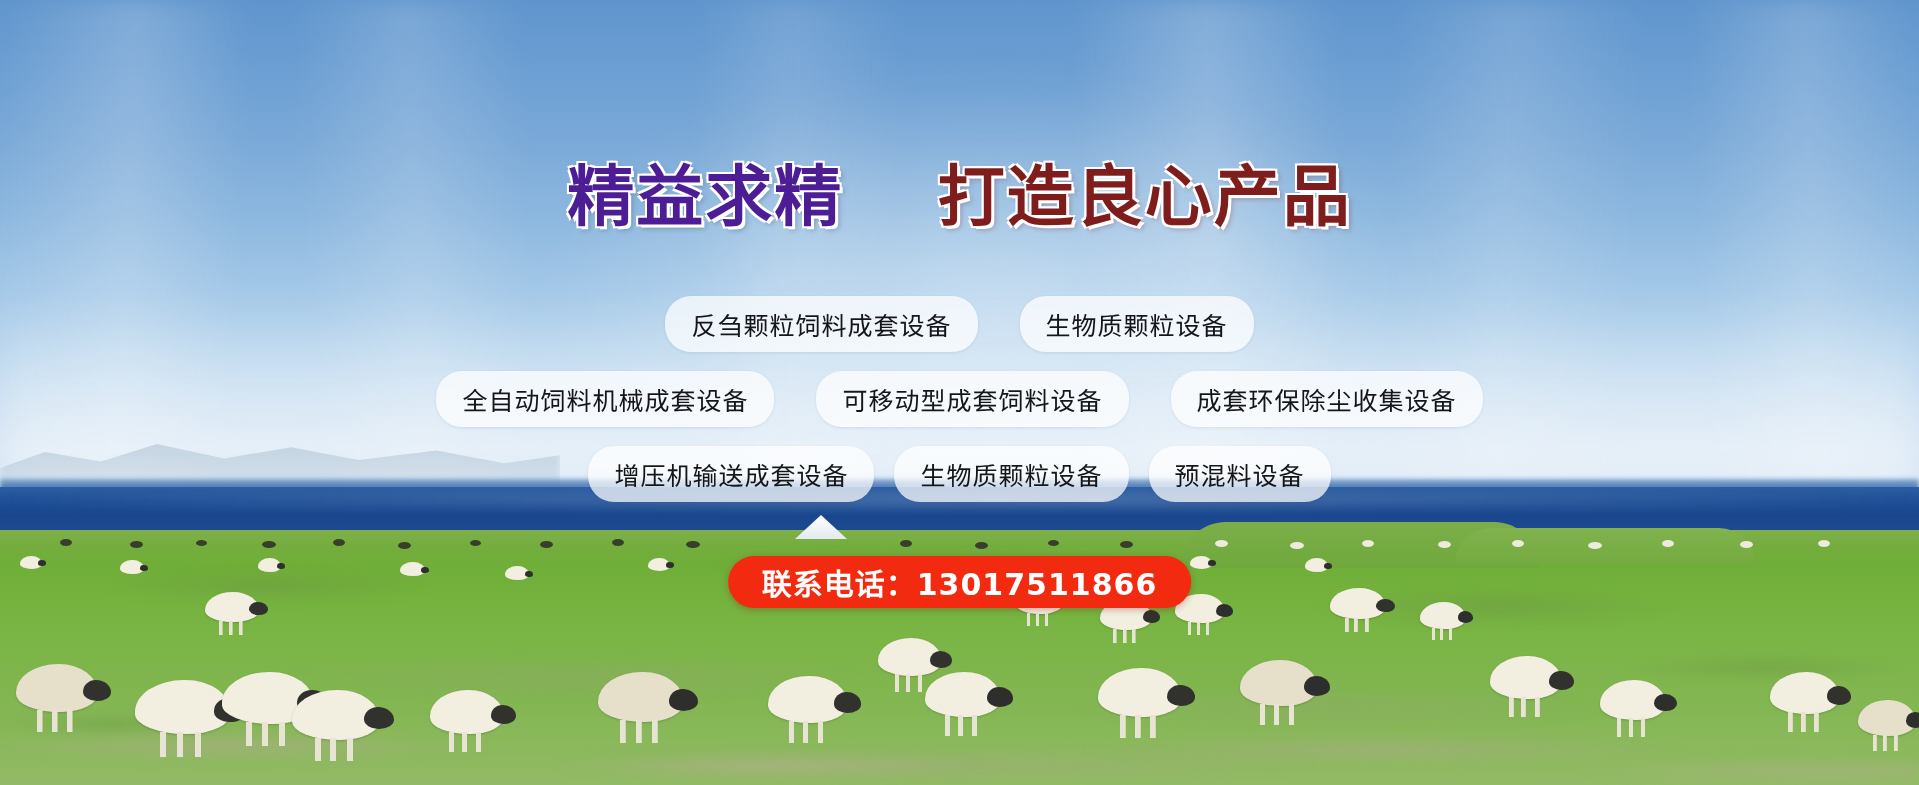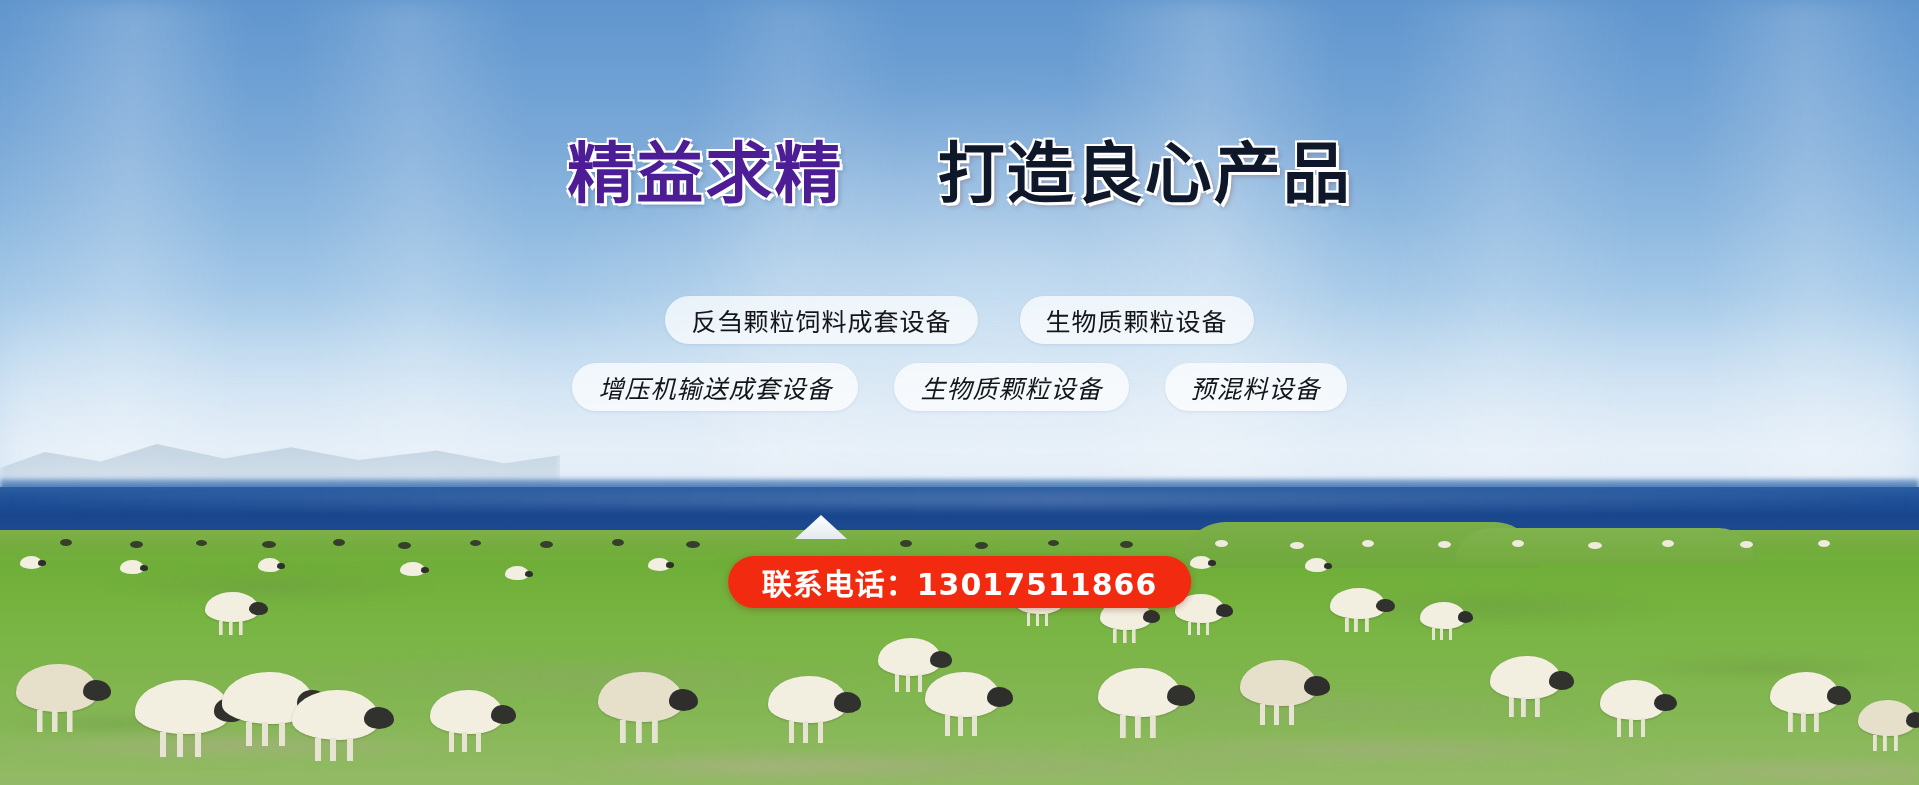--- a/index.html
+++ b/index.html
@@ -178,42 +178,43 @@
   .headline .seg{ display:inline-block; }
   .headline .blue{
     color:#4c1d95;
     text-shadow:
       3px 3px 0 #ffffff, -2px -2px 0 #ffffff,
       2px -2px 0 #ffffff, -2px 2px 0 #ffffff,
       4px 4px 5px rgba(20,60,90,.30);
   }
   .headline .gap{ display:inline-block; width:44px; }
   .headline .red{
-    color:#0f172a;
+    color:#7f1d1d;
     text-shadow:
       3px 3px 0 #ffffff, -2px -2px 0 #ffffff,
       2px -2px 0 #ffffff, -2px 2px 0 #ffffff,
       4px 4px 5px rgba(110,20,20,.28);
+    margin-top: 23px;
   }
 
   .tagrows{
     position:absolute; left:0; right:0; top:296px;
   }
   .tagrow{
     display:flex; justify-content:center; align-items:center;
     margin-bottom:19px;
   }
   .tagrow.r1{ gap:42px; }
   .tagrow.r2{ gap:42px; }
-  .tagrow.r3{ gap:36px;font-style:italic; }
+  .tagrow.r3{ gap:20px; }
 
   .pill{
     background:rgba(255,255,255,.72);
     border-radius:26px;
-    height:48px;
+    height:56px;
     display:flex; align-items:center; justify-content:center;
     padding:0 26px;
     color:#14161a;
     font-family:"DejaVu Sans","Liberation Sans",sans-serif;
     font-size:25px;
     font-weight:500;
     letter-spacing:1px;
     white-space:nowrap;
     box-shadow:0 1px 3px rgba(40,70,100,.10);
   }
@@ -326,20 +327,25 @@
       <span class="seg red">打造良心产品</span>
     </div>
 
     <div class="tagrows">
 
       <div class="tagrow r1">
         <div class="pill">反刍颗粒饲料成套设备</div>
         <div class="pill">生物质颗粒设备</div>
       </div>
 
+      <div class="tagrow r2">
+        <div class="pill">全自动饲料机械成套设备</div>
+        <div class="pill">可移动型成套饲料设备</div>
+        <div class="pill">成套环保除尘收集设备</div>
+      </div>
 
       <div class="tagrow r3">
         <div class="pill">增压机输送成套设备</div>
         <div class="pill">生物质颗粒设备</div>
         <div class="pill">预混料设备</div>
       </div>
 
     </div>
 
     <div class="phonebar">

